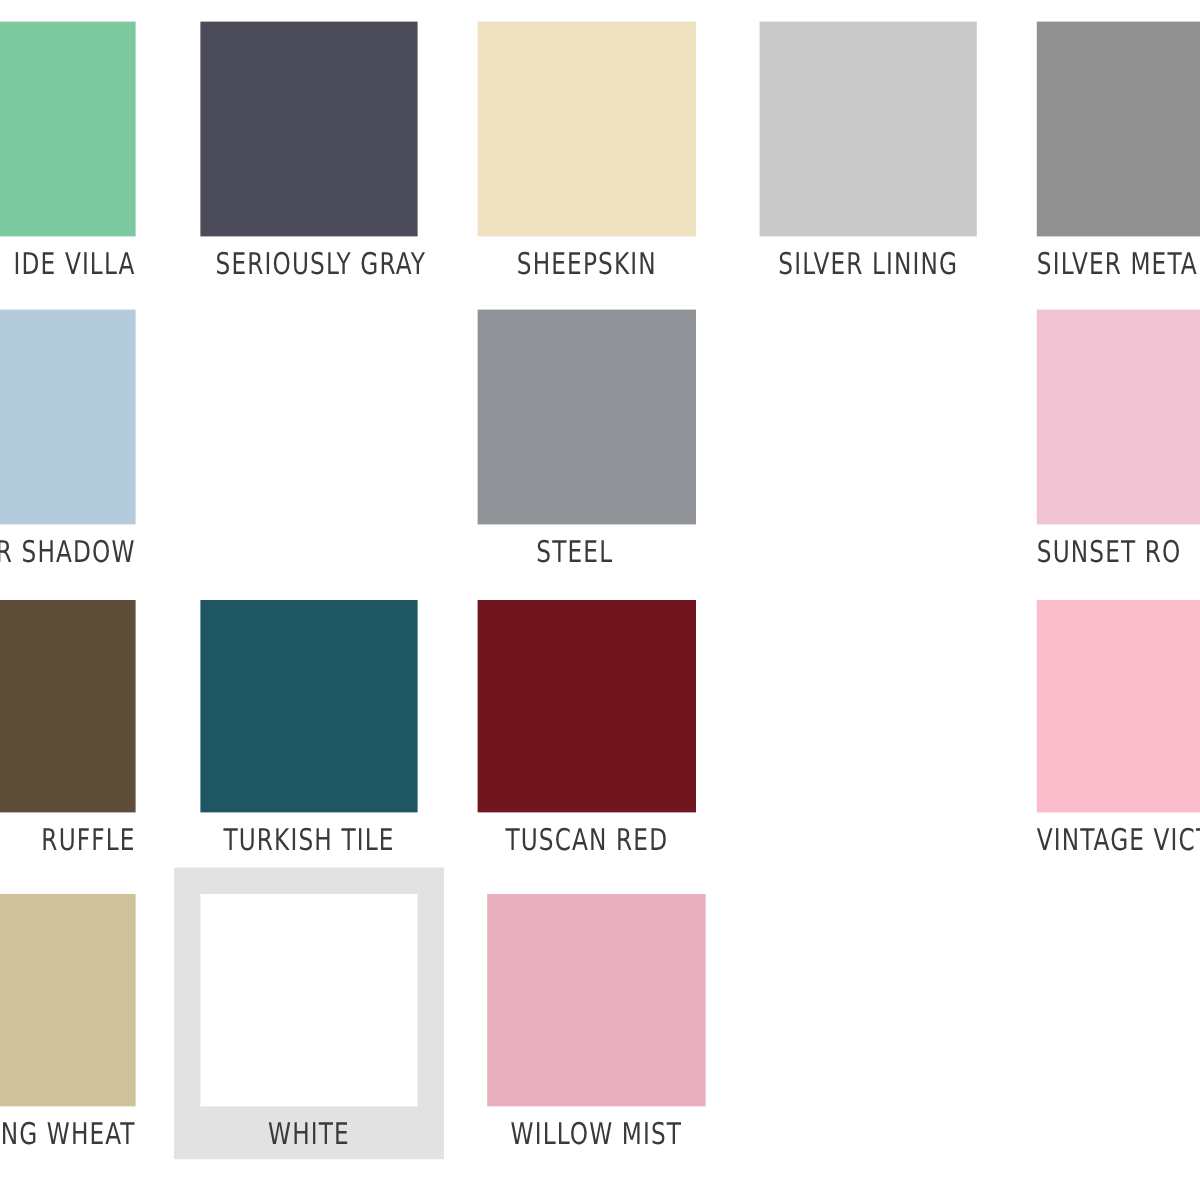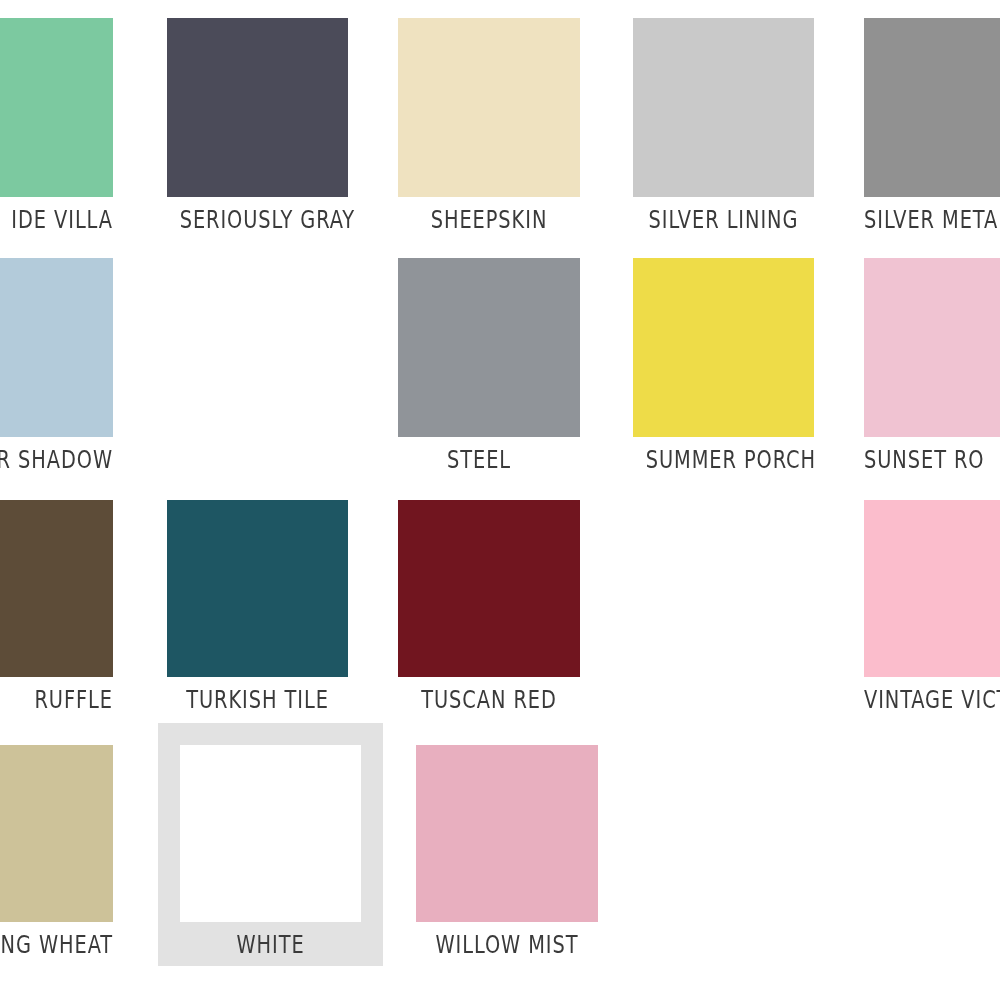--- a/index.html
+++ b/index.html
@@ -102,25 +102,20 @@
     <div class="swatch-cell" style="left: -68px; top: 236px; width: 181px; height: 243px;">
       <div class="swatch-card"></div>
       <div class="swatch-chip" style="background: rgb(179, 203, 218); left: 0px; top: 22px; width: 181px; height: 179px;"></div>
       <div class="swatch-label clip-left" style="top: 209px; left: -130px; width: 311px; text-align: right; transform-origin: right center;">R SHADOW</div>
     </div>
     <div class="swatch-cell" style="left: 398px; top: 236px; width: 162px; height: 243px;">
       <div class="swatch-card"></div>
       <div class="swatch-chip" style="background: rgb(144, 148, 153); left: 0px; top: 22px; width: 182px; height: 179px;"></div>
       <div class="swatch-label" style="top: 209px;">STEEL</div>
     </div>
-    <div class="swatch-cell" style="left: 633px; top: 236px; width: 181px; height: 243px;">
-      <div class="swatch-card"></div>
-      <div class="swatch-chip" style="background: rgb(238, 220, 72); left: 0px; top: 22px; width: 181px; height: 179px;"></div>
-      <div class="swatch-label" style="top: 209px;">SUMMER PORCH</div>
-    </div>
     <div class="swatch-cell" style="left: 864px; top: 236px; width: 181px; height: 243px;">
       <div class="swatch-card"></div>
       <div class="swatch-chip" style="background: rgb(240, 195, 210); left: 0px; top: 22px; width: 181px; height: 179px;"></div>
       <div class="swatch-label clip-right" style="top: 209px; left: 0px; width: 361px; text-align: left; transform-origin: left center;">SUNSET RO</div>
     </div>
     <div class="swatch-cell" style="left: -68px; top: 478px; width: 181px; height: 241px;">
       <div class="swatch-card"></div>
       <div class="swatch-chip" style="background: rgb(93, 76, 56); left: 0px; top: 22px; width: 181px; height: 177px;"></div>
       <div class="swatch-label clip-left" style="top: 207px; left: -130px; width: 311px; text-align: right; transform-origin: right center;">RUFFLE</div>
     </div>
@@ -137,23 +132,23 @@
     <div class="swatch-cell" style="left: 864px; top: 478px; width: 181px; height: 241px;">
       <div class="swatch-card"></div>
       <div class="swatch-chip" style="background: rgb(251, 189, 204); left: 0px; top: 22px; width: 181px; height: 177px;"></div>
       <div class="swatch-label clip-right" style="top: 207px; left: 0px; width: 361px; text-align: left; transform-origin: left center;">VINTAGE VICTO</div>
     </div>
     <div class="swatch-cell" style="left: -68px; top: 723px; width: 181px; height: 241px;">
       <div class="swatch-card"></div>
       <div class="swatch-chip" style="background: rgb(205, 194, 153); left: 0px; top: 22px; width: 181px; height: 177px;"></div>
       <div class="swatch-label clip-left" style="top: 207px; left: -130px; width: 311px; text-align: right; transform-origin: right center;">RING WHEAT</div>
     </div>
-    <div class="swatch-cell" style="left: 167px; top: 723px; width: 181px; height: 241px; margin-left: 13px;">
+    <div class="swatch-cell" style="left: 167px; top: 723px; width: 181px; height: 241px;">
       <div class="swatch-card" style="background: rgb(226, 226, 226); left: -22px; top: 0px; width: 225px; height: 243px;"></div>
       <div class="swatch-chip" style="background: rgb(255, 255, 255); left: 0px; top: 22px; width: 181px; height: 177px;"></div>
       <div class="swatch-label" style="top: 207px;">WHITE</div>
     </div>
-    <div class="swatch-cell" style="left: 416px; top: 723px; width: 182px; height: 241px;">
+    <div class="swatch-cell" style="left: 406px; top: 723px; width: 182px; height: 241px;">
       <div class="swatch-card"></div>
       <div class="swatch-chip" style="background: rgb(232, 175, 191); left: 0px; top: 22px; width: 182px; height: 177px;"></div>
       <div class="swatch-label" style="top: 207px;">WILLOW MIST</div>
     </div>
   </div>
 
 </body></html>

